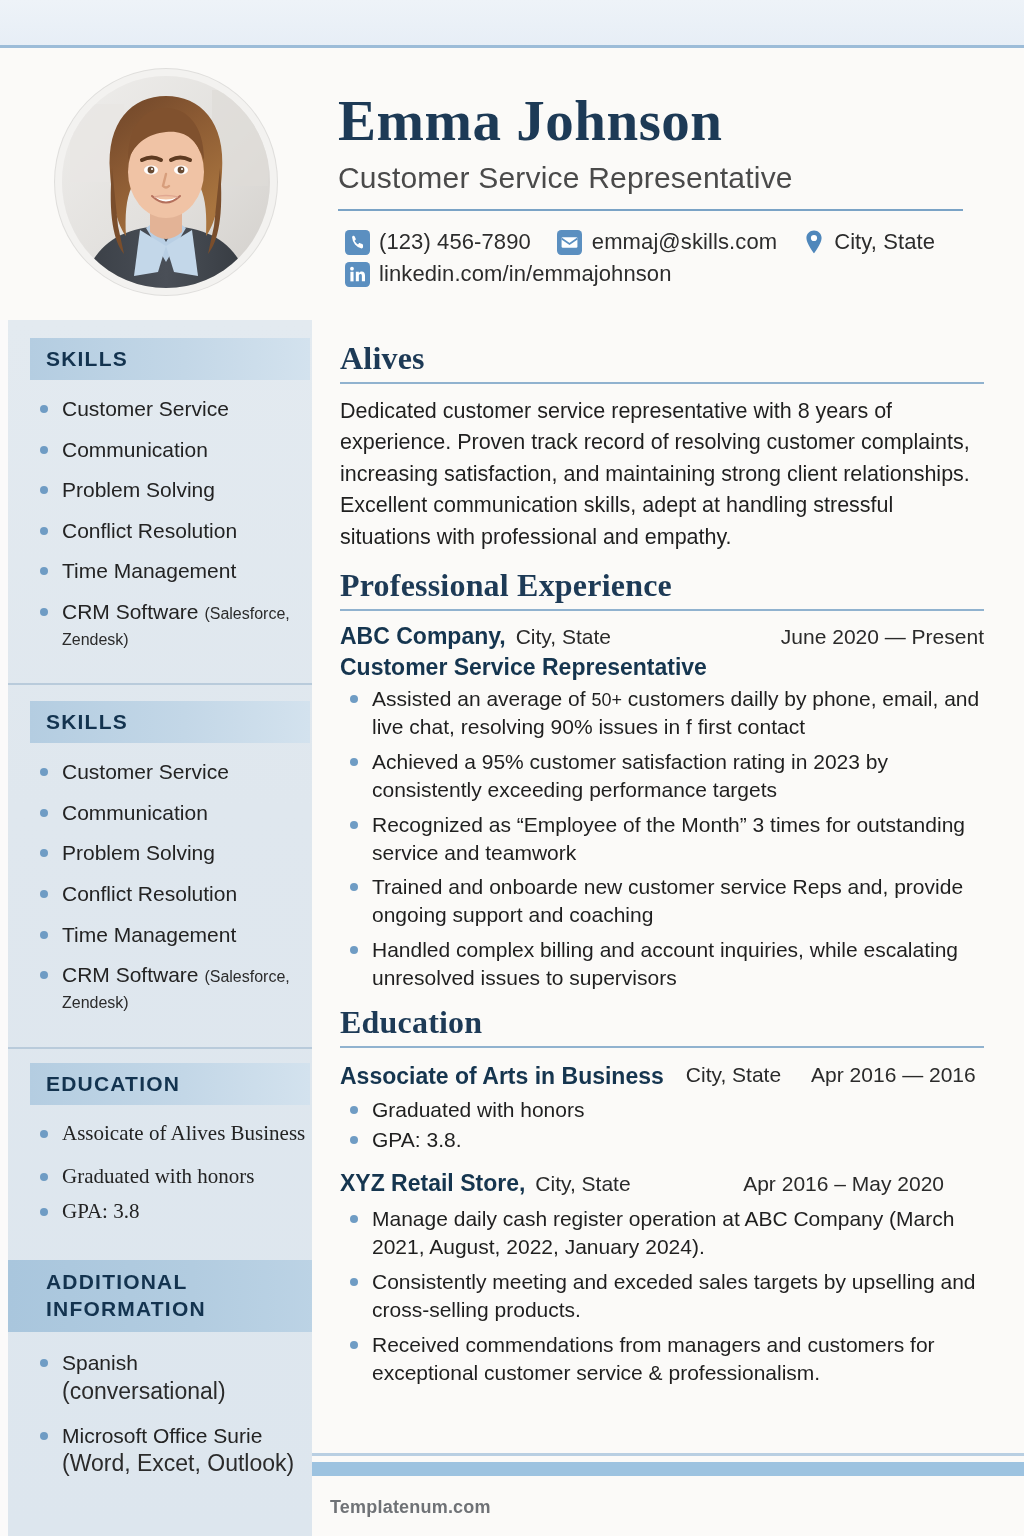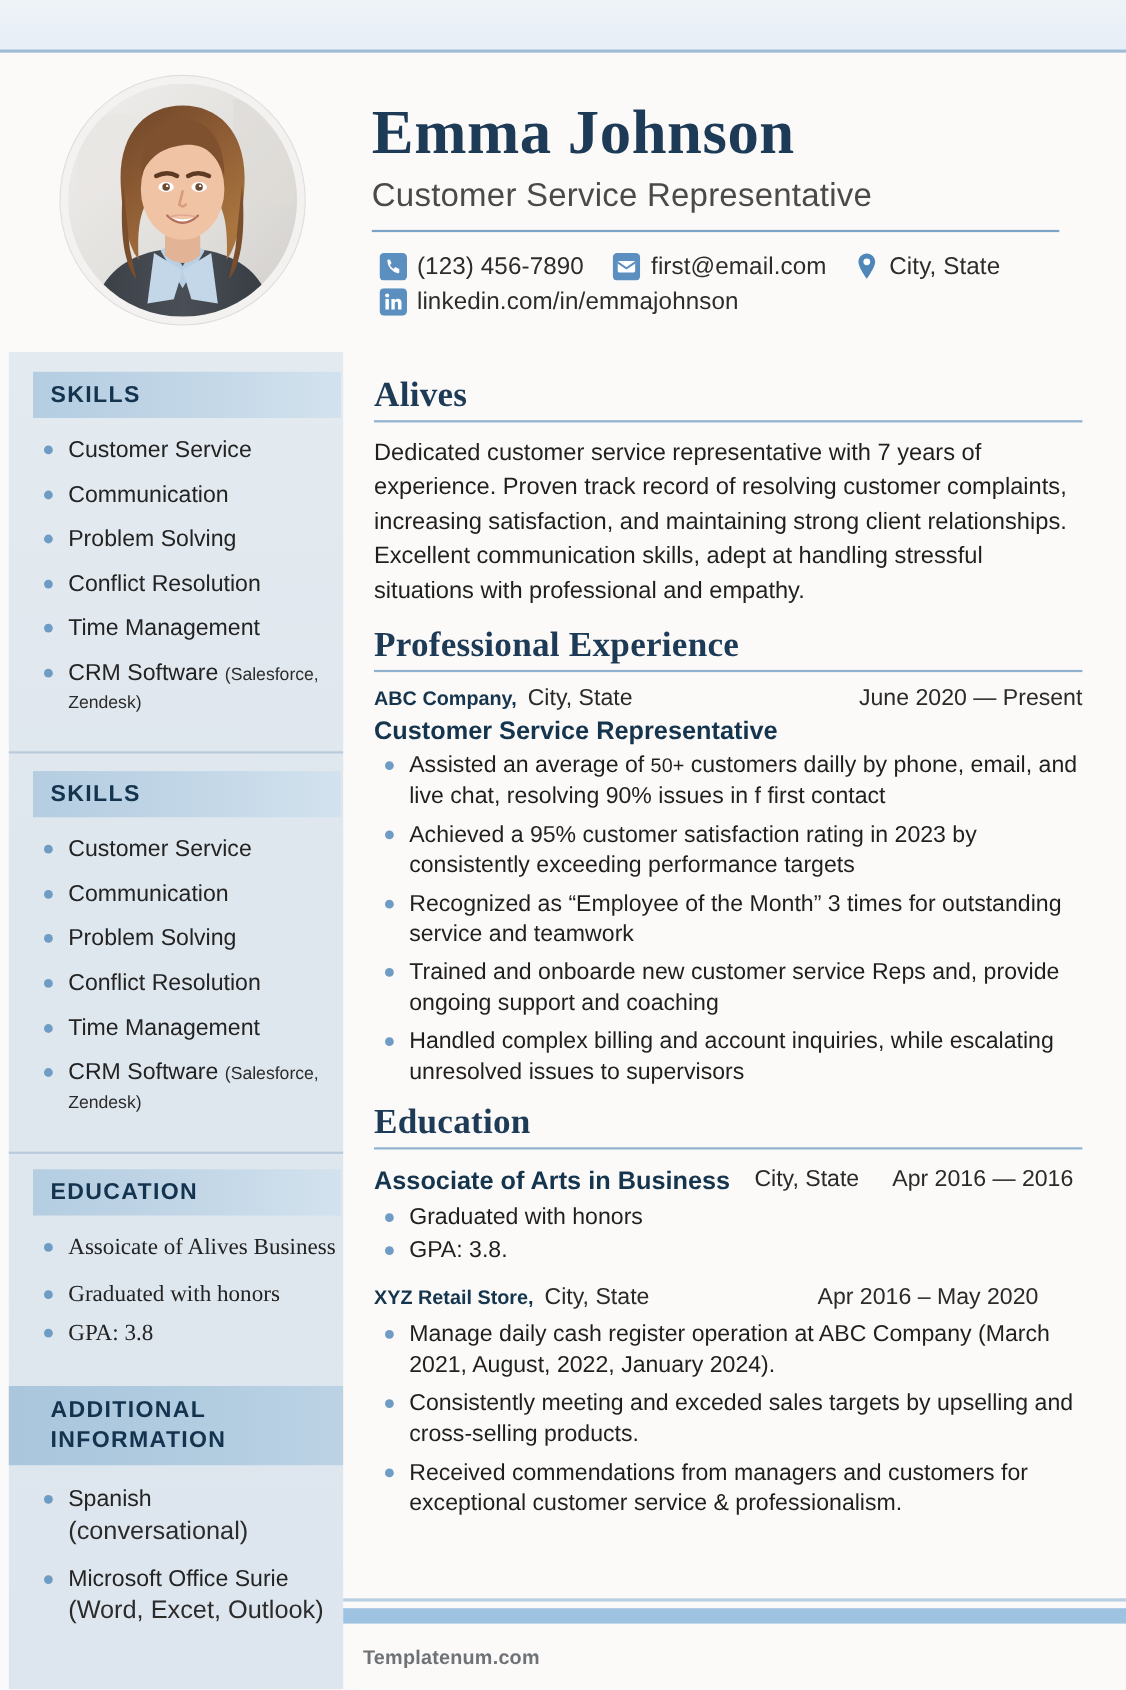--- a/index.html
+++ b/index.html
@@ -207,21 +207,21 @@
   }
   .job-head {
     display: flex;
     align-items: baseline;
     justify-content: space-between;
     margin-top: 2px;
   }
   .job-left { display: flex; align-items: baseline; }
   .org {
     font-weight: bold;
-    font-size: 18px;
+    font-size: 23px;
     color: #15354f;
   }
   .loc {
     font-size: 21px;
     color: #2a2a2a;
     margin-left: 10px;
   }
   .dates {
     font-size: 21px;
     color: #2a2a2a;
@@ -383,21 +383,21 @@
           </div>
 
           <div class="contact-item">
             <span class="cicon">
               <svg width="25" height="25" viewBox="0 0 24 24">
                 <rect width="24" height="24" rx="4" fill="#5b8fc0"></rect>
                 <rect x="4.4" y="7" width="15.2" height="10" rx="1.2" fill="#ffffff"></rect>
                 <path d="M4.4 8.2 L12 13.4 L19.6 8.2" stroke="#5b8fc0" stroke-width="1.7" fill="none"></path>
               </svg>
             </span>
-            <span class="ctext">first@email.com</span>
+            <span class="ctext">emmaj@skills.com</span>
           </div>
 
           <div class="contact-item">
             <span class="cicon cicon-pin">
               <svg width="22" height="26" viewBox="0 0 22 26">
                 <path d="M11 1.5c-4.2 0-7.6 3.3-7.6 7.4 0 5.4 7.6 15.4 7.6 15.4s7.6-10 7.6-15.4c0-4.1-3.4-7.4-7.6-7.4z" fill="#4f87bb"></path>
                 <circle cx="11" cy="9" r="3.1" fill="#ffffff"></circle>
               </svg>
             </span>
             <span class="ctext">City, State</span>
@@ -471,21 +471,21 @@
         <span class="sub">(Word, Excet, Outlook)</span>
       </li>
     </ul>
 
   </div>
 
   <div id="main">
 
     <div class="sec-title">Alives</div>
     <div class="sec-rule"></div>
-    <div id="profile-text">Dedicated customer service representative with 7 years of experience. Proven track record of resolving customer complaints, increasing satisfaction, and maintaining strong client relationships. Excellent communication skills, adept at handling stressful situations with professional and empathy.</div>
+    <div id="profile-text">Dedicated customer service representative with 8 years of experience. Proven track record of resolving customer complaints, increasing satisfaction, and maintaining strong client relationships. Excellent communication skills, adept at handling stressful situations with professional and empathy.</div>
 
     <div class="sec-title">Professional Experience</div>
     <div class="sec-rule"></div>
 
     <div class="job-head">
       <div class="job-left">
         <span class="org">ABC Company,</span>
         <span class="loc">City, State</span>
       </div>
       <span class="dates">June 2020 — Present</span>

